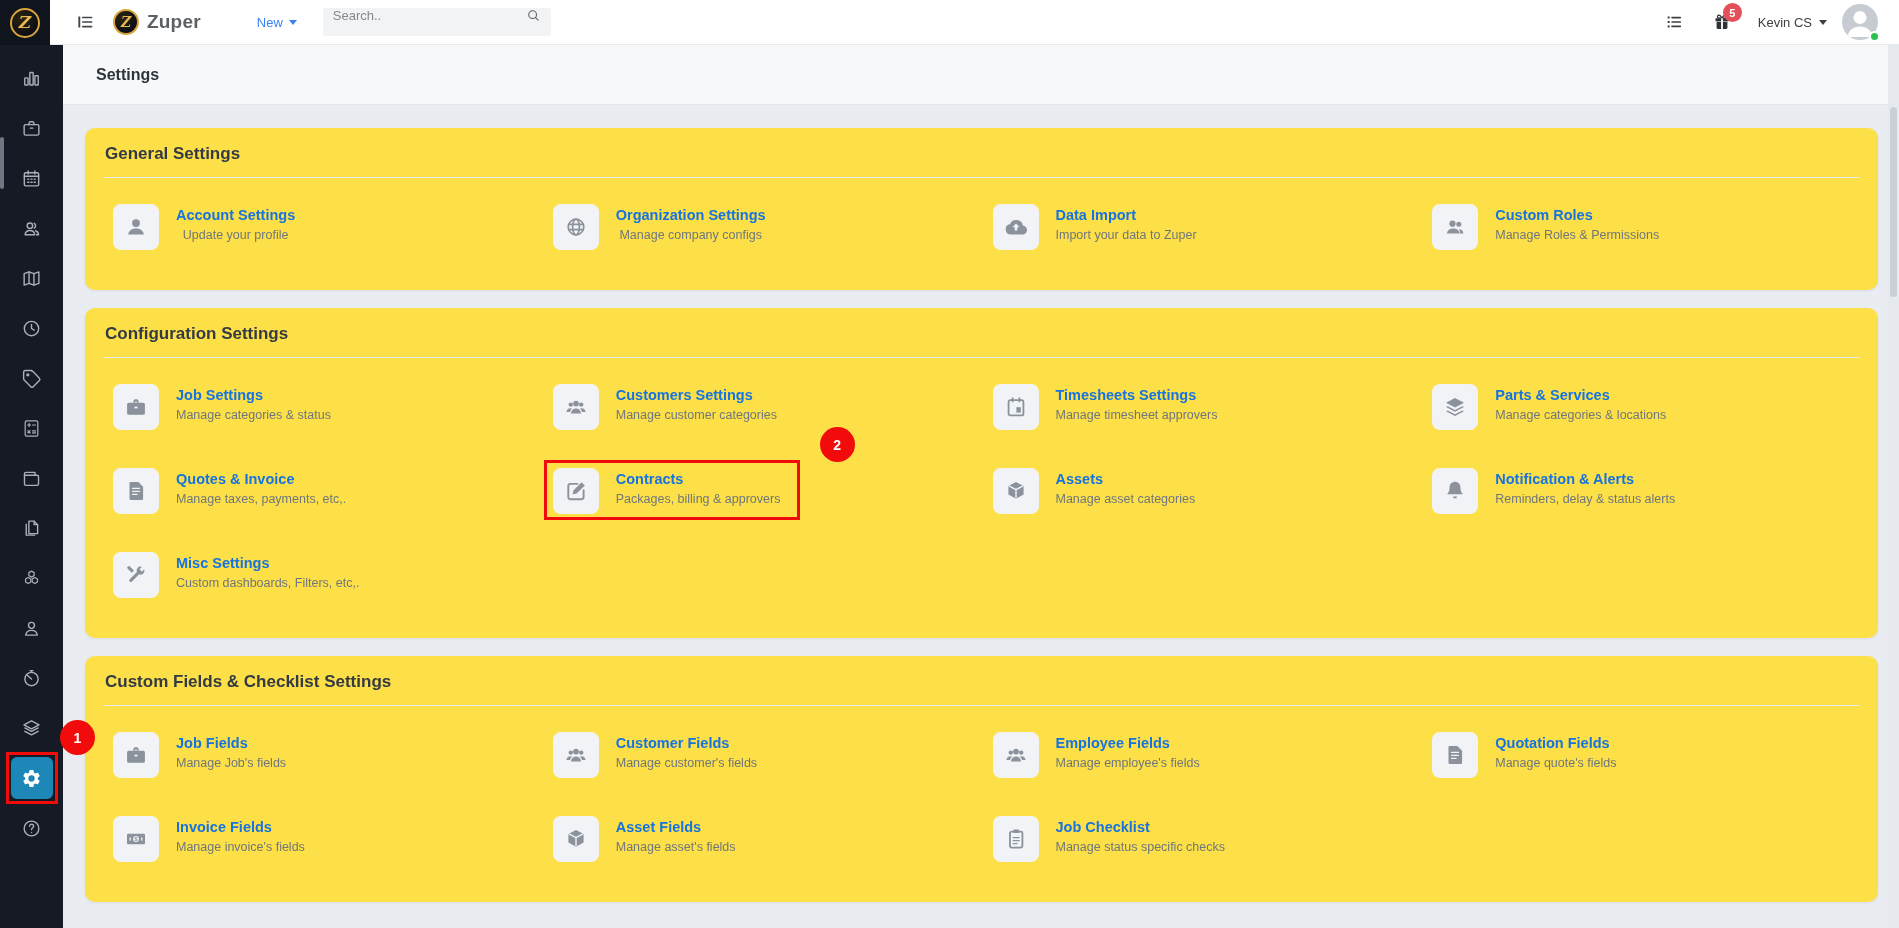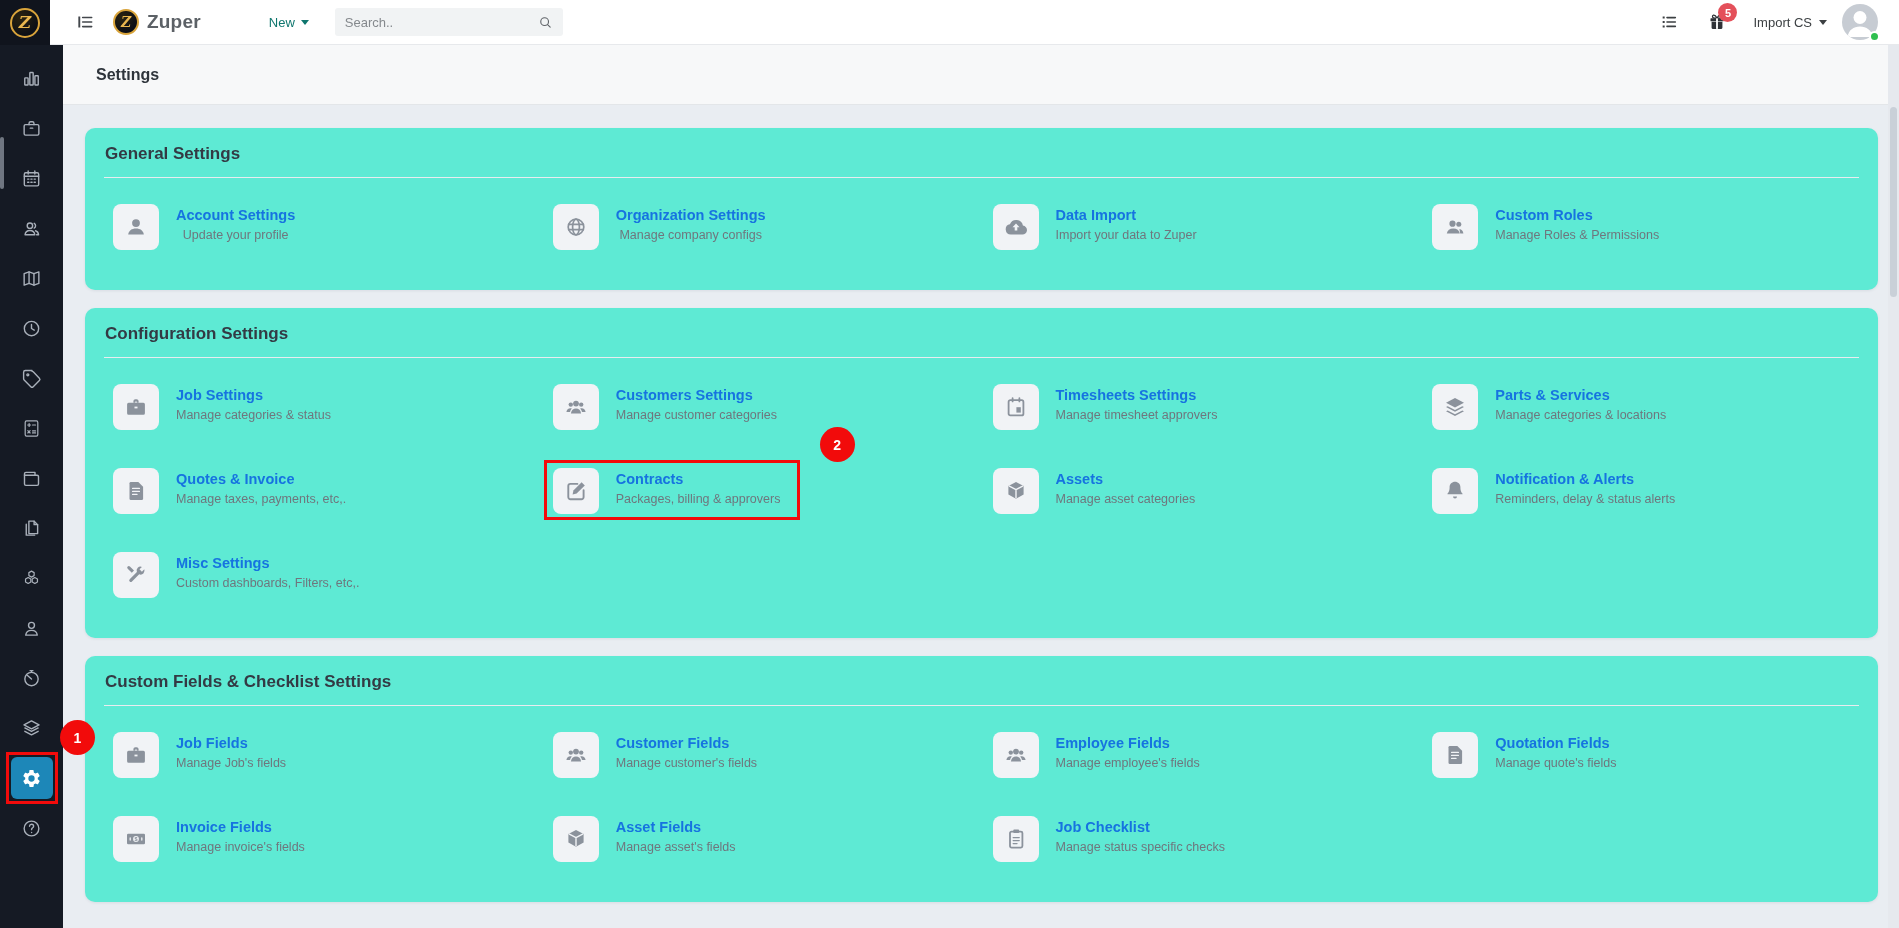--- a/index.html
+++ b/index.html
@@ -28,42 +28,42 @@
   .red-box{position:absolute;inset:-5px;border:3px solid var(--annotation-red);z-index:2;pointer-events:none;}
   .logo-block{position:absolute;left:0;top:0;width:50px;height:45px;background:#10141d;z-index:40;display:flex;align-items:center;justify-content:center;}
   .logo-circle{width:30px;height:30px;border-radius:50%;border:2px solid var(--brand-gold);background:radial-gradient(circle at 35% 30%, #2a2310, #0c0f16 70%);color:#e9b74f;display:flex;align-items:center;justify-content:center;font-family:"DejaVu Serif", serif;font-style:italic;font-weight:bold;font-size:17px;line-height:1;}
 
   
   .topbar{position:absolute;left:50px;right:0;top:0;height:45px;background:#ffffff;border-bottom:1px solid #e7e9ec;z-index:30;display:flex;align-items:center;}
   .menu-toggle{margin-left:25px;width:20px;height:20px;color:#43474c;cursor:pointer;}
   .brand{margin-left:18px;display:flex;align-items:center;gap:8px;}
   .brand .logo-circle{width:26px;height:26px;font-size:14px;}
   .brand-name{font-size:19px;font-weight:bold;color:#5c6166;letter-spacing:.2px;}
-  .new-menu{margin-left:28px;display:flex;align-items:center;gap:6px;font-size:13px;color:#0f766e;cursor:pointer;padding-left:40px;}
+  .new-menu{margin-left:16px;display:flex;align-items:center;gap:6px;font-size:13px;color:#3b82f6;cursor:pointer;padding-left:40px;}
   .caret{width:0;height:0;border-left:4px solid transparent;border-right:4px solid transparent;border-top:5px solid currentColor;display:inline-block;}
-  .search-box{margin-left:26px;width:228px;height:28px;background:#f1f3f4;border-radius:3px;display:flex;align-items:center;padding:0 10px;}
+  .search-box{margin-left:26px;width:228px;height:28px;background:#f1f3f4;border-radius:3px;display:flex;align-items:flex-start;padding:0 10px;}
   .search-box input{flex:1;border:none;outline:none;background:transparent;font-size:13px;color:#5f6368;font-family:inherit;}
   .search-box input::placeholder{color:#85898d;}
   .search-box .icon{width:15px;height:15px;color:#5f6368;}
   .topbar-right{margin-left:auto;display:flex;align-items:center;padding-right:21px;}
   .viewlist-btn{width:20px;height:20px;color:#3c4043;cursor:pointer;}
   .gift-wrap{position:relative;margin-left:28px;width:20px;height:20px;color:#2f3237;cursor:pointer;}
   .notif-badge{position:absolute;top:-9px;right:-10px;min-width:19px;height:19px;border-radius:50%;background:var(--badge-red);color:#fff;font-size:11px;font-weight:bold;display:flex;align-items:center;justify-content:center;}
   .user-menu{margin-left:26px;display:flex;align-items:center;gap:7px;font-size:13px;color:#3c4043;cursor:pointer;}
   .avatar{position:relative;margin-left:15px;width:36px;height:36px;border-radius:50%;background:#c7ccd3;overflow:visible;cursor:pointer;flex:none;}
   .avatar svg{width:36px;height:36px;border-radius:50%;}
   .presence-dot{position:absolute;bottom:-2px;right:-2px;width:11px;height:11px;border-radius:50%;background:var(--online-green);border:2px solid #fff;}
 
   
   .page-band{position:absolute;left:63px;right:6px;top:45px;height:60px;background:#f7f8f9;border-bottom:1px solid #e3e6e9;z-index:10;display:flex;align-items:center;padding-left:33px;}
   .page-title{font-size:16px;font-weight:bold;color:#2e343b;}
 
   
   .main{position:absolute;left:63px;right:0;top:105px;bottom:0;padding:23px 21px 0 22px;overflow:hidden;}
-  .card{background:#5eead4;border-radius:10px;box-shadow:0 1px 3px rgba(25,39,60,.08);margin-bottom:18px;}
+  .card{background:#fde047;border-radius:10px;box-shadow:0 1px 3px rgba(25,39,60,.08);margin-bottom:18px;}
   .card-title{padding:16px 20px 13px;font-size:17px;font-weight:bold;color:#333a44;}
   .card-divider{height:1px;background:#e9ecef;margin:0 19px;}
   .card-body{padding:26px 6px 40px 28px;display:grid;grid-template-columns:repeat(4,1fr);row-gap:38px;}
   .settings-item{position:relative;display:flex;align-items:flex-start;gap:17px;text-decoration:none;cursor:pointer;}
   .tile{width:46px;height:46px;border-radius:8px;background:#f1f3f6;display:flex;align-items:center;justify-content:center;color:#8b929c;flex:none;}
   .tile .icon{width:24px;height:24px;}
   .item-text{padding-top:3px;}
   .item-title{font-size:14.5px;font-weight:bold;color:var(--accent-blue);}
   .item-sub{margin-top:5px;font-size:12.5px;color:#6f767d;text-align:center;}
   .annotation-box{position:absolute;left:-9px;top:-8px;width:256px;height:60px;border:3px solid var(--annotation-red);pointer-events:none;z-index:5;}
@@ -294,21 +294,21 @@
           <svg viewBox="0 0 24 24">
             <path d="M12 7.2S9.9 3.2 7.8 3.7c-1.7.4-1.6 2.7 0 3.3 1.3.5 4.2.2 4.2.2zm0 0s2.1-4 4.2-3.5c1.7.4 1.6 2.7 0 3.3-1.3.5-4.2.2-4.2.2z" fill="none" stroke="currentColor" stroke-width="1.5"></path>
             <rect x="4.2" y="7.6" width="15.6" height="3.4" rx=".6" fill="currentColor"></rect>
             <path d="M5.5 11.8h13v7.2a1.3 1.3 0 0 1-1.3 1.3H6.8a1.3 1.3 0 0 1-1.3-1.3z" fill="currentColor"></path>
             <rect x="10.9" y="7.6" width="2.2" height="12.7" fill="#fff"></rect>
           </svg>
         </span>
       <span class="notif-badge">5</span>
     </span>
     <div class="user-menu">
-      <span>Import CS</span>
+      <span>Kevin CS</span>
       <span class="caret"></span>
     </div>
     <span class="avatar">
       <svg viewBox="0 0 36 36">
           <circle cx="18" cy="36" r="0" fill="none"></circle>
           <circle cx="18" cy="13.5" r="6.5" fill="#fff"></circle>
           <path d="M5.5 33c1-7 6-10.5 12.5-10.5S29.5 26 30.5 33z" fill="#fff"></path>
         </svg>
       <span class="presence-dot"></span>
     </span>

